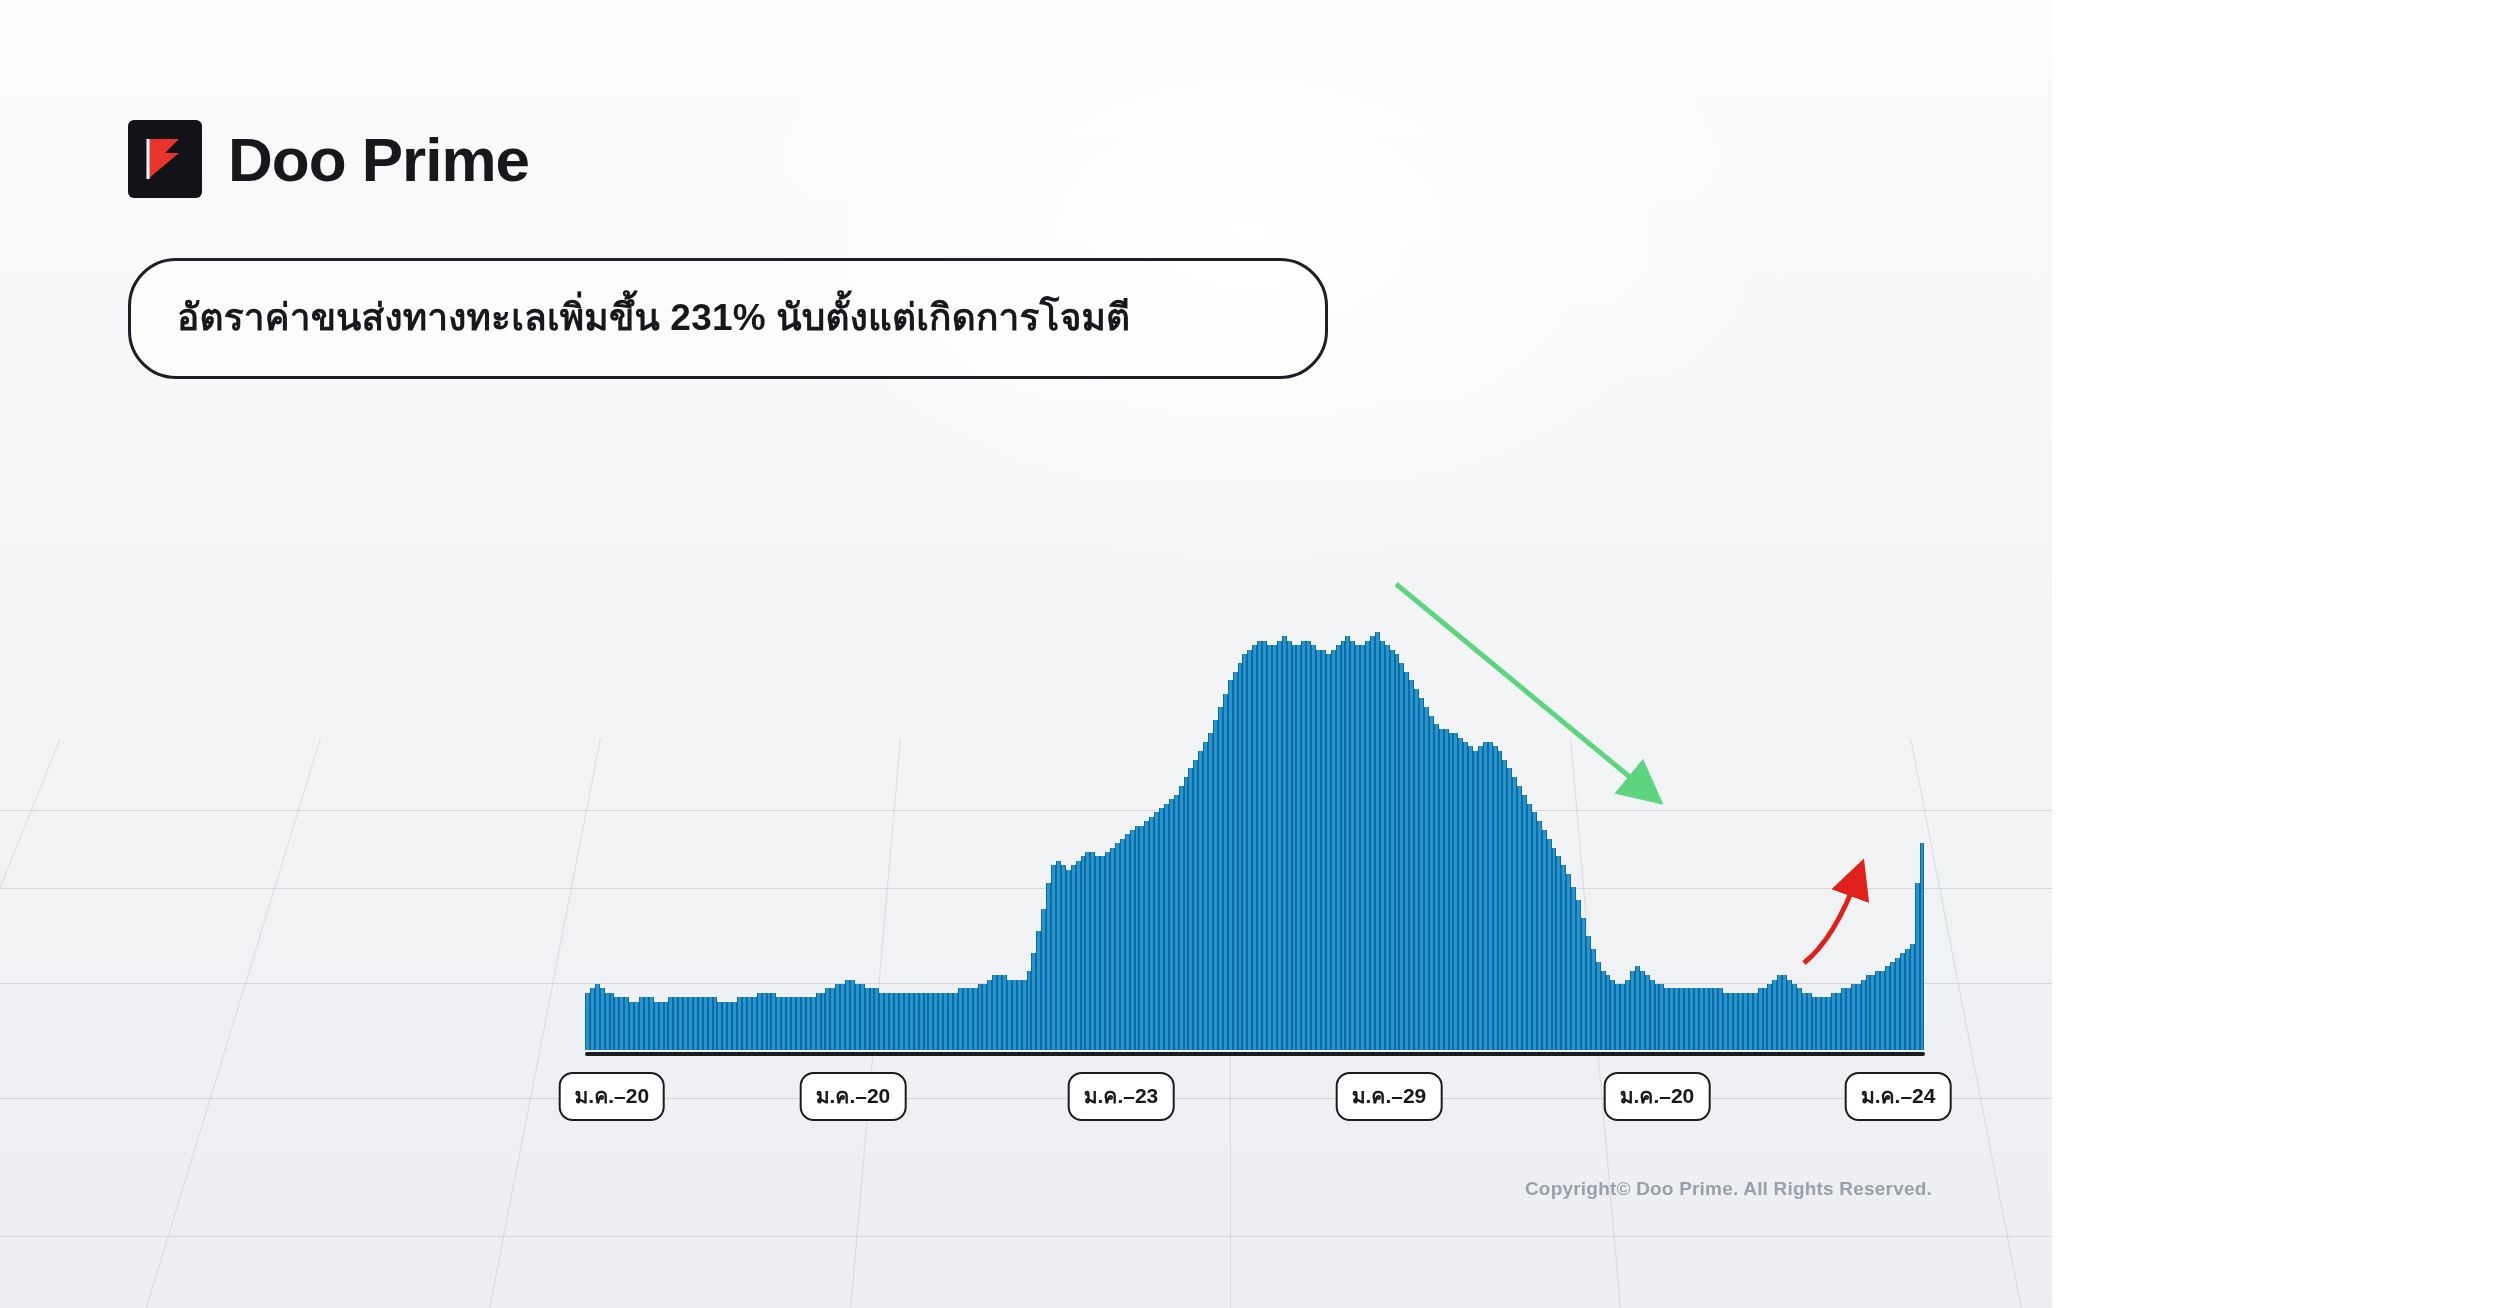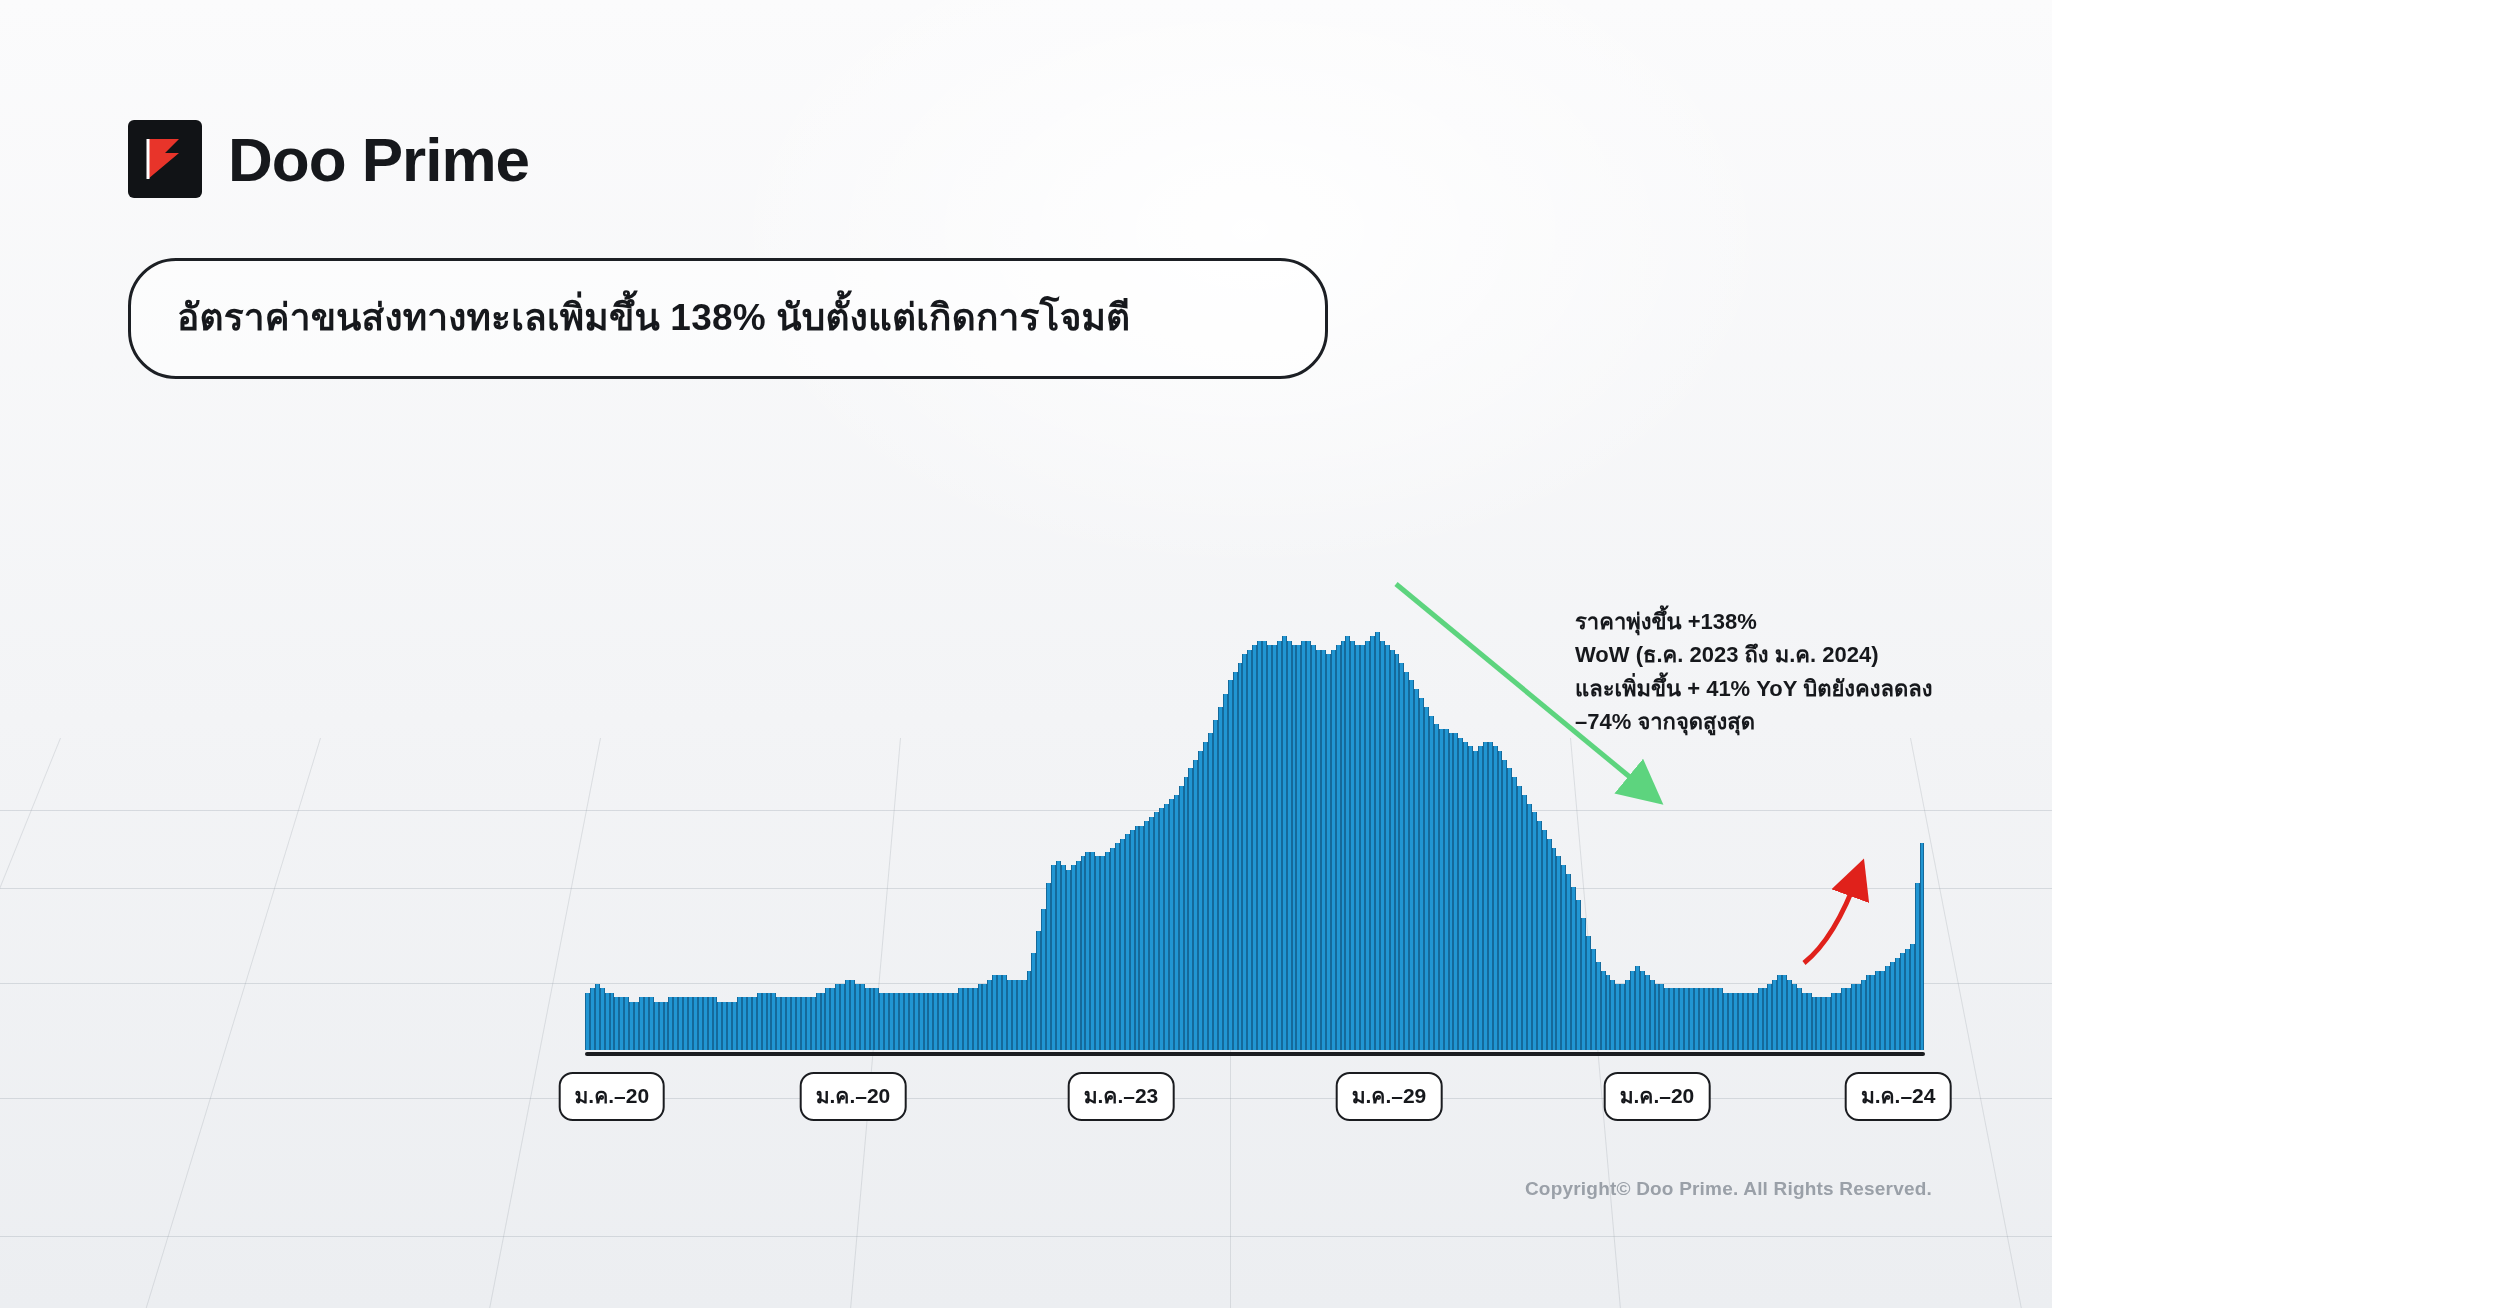--- a/index.html
+++ b/index.html
@@ -236,21 +236,21 @@
   <div class="logo">
     <div class="logo-mark">
       <svg class="flag" viewBox="0 0 40 44">
         <path d="M3 2 L34 2 L20 16 L34 16 L3 42 Z" fill="#e8342a"></path>
         <path d="M3 2 L3 42" stroke="#ffffff" stroke-width="3" fill="none"></path>
       </svg>
     </div>
     <div class="logo-text">Doo Prime</div>
   </div>
 
-  <div class="headline">อัตราค่าขนส่งทางทะเลเพิ่มขึ้น 138% นับตั้งแต่เกิดการโจมตี</div>
+  <div class="headline">อัตราค่าขนส่งทางทะเลเพิ่มขึ้น 231% นับตั้งแต่เกิดการโจมตี</div>
 
 
   <div class="plot">
     <div class="bars" id="bars">
         <div class="bar" style="height: 13%; background: rgb(33, 150, 211);"></div>
         <div class="bar" style="height: 14%; background: rgb(33, 150, 211);"></div>
         <div class="bar" style="height: 15%; background: rgb(33, 150, 211);"></div>
         <div class="bar" style="height: 14%; background: rgb(33, 150, 211);"></div>
         <div class="bar" style="height: 13%; background: rgb(33, 150, 211);"></div>
         <div class="bar" style="height: 13%; background: rgb(33, 150, 211);"></div>
@@ -544,19 +544,15 @@
 
   <svg class="arrow-red" viewBox="0 0 120 120">
     <defs>
       <marker id="rhead" markerWidth="8" markerHeight="8" refX="4.5" refY="4" orient="auto">
         <path d="M0,0 L8,4 L0,8 z" fill="#e0211b"></path>
       </marker>
     </defs>
     <path d="M14,108 C34,92 52,64 68,20" stroke="#e0211b" stroke-width="5" fill="none" marker-end="url(#rhead)"></path>
   </svg>
 
-  <div class="annotation">ราคาพุ่งขึ้น +138%
-WoW (ธ.ค. 2023 ถึง ม.ค. 2024)
-และเพิ่มขึ้น + 41% YoY บิตยังคงลดลง
-–74% จากจุดสูงสุด</div>
 
   <div class="copyright">Copyright© Doo Prime. All Rights Reserved.</div>
 </div>
 
 </body></html>

